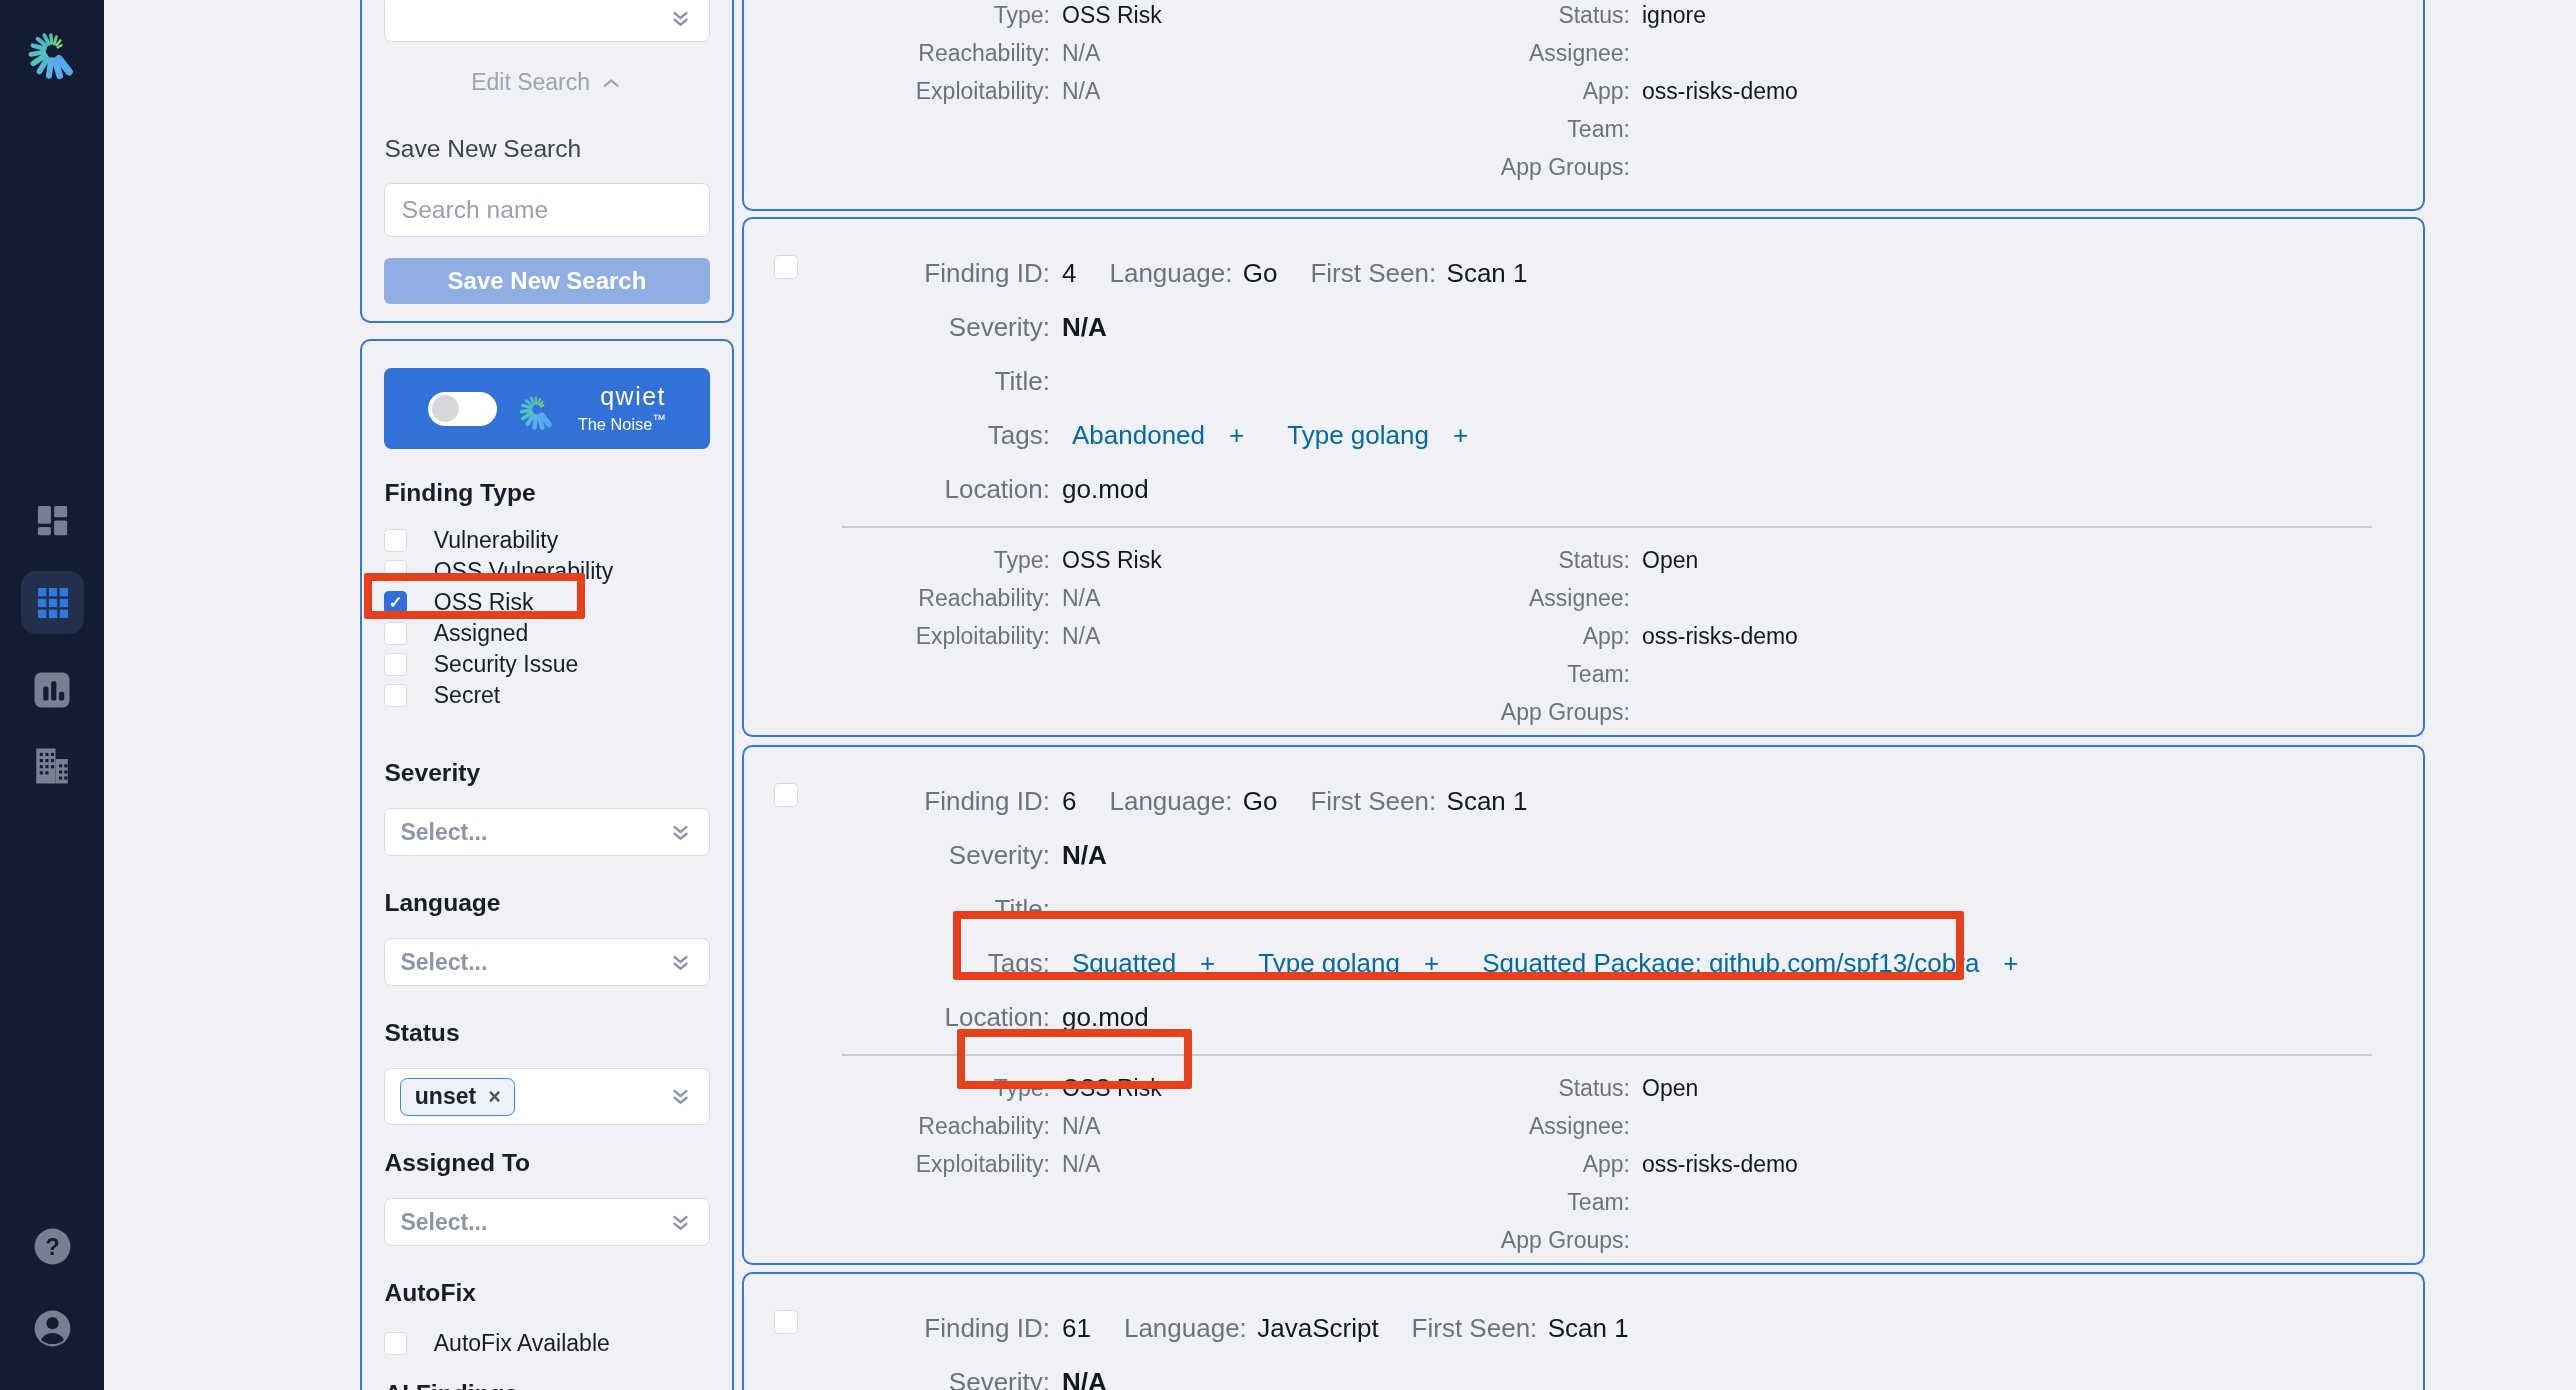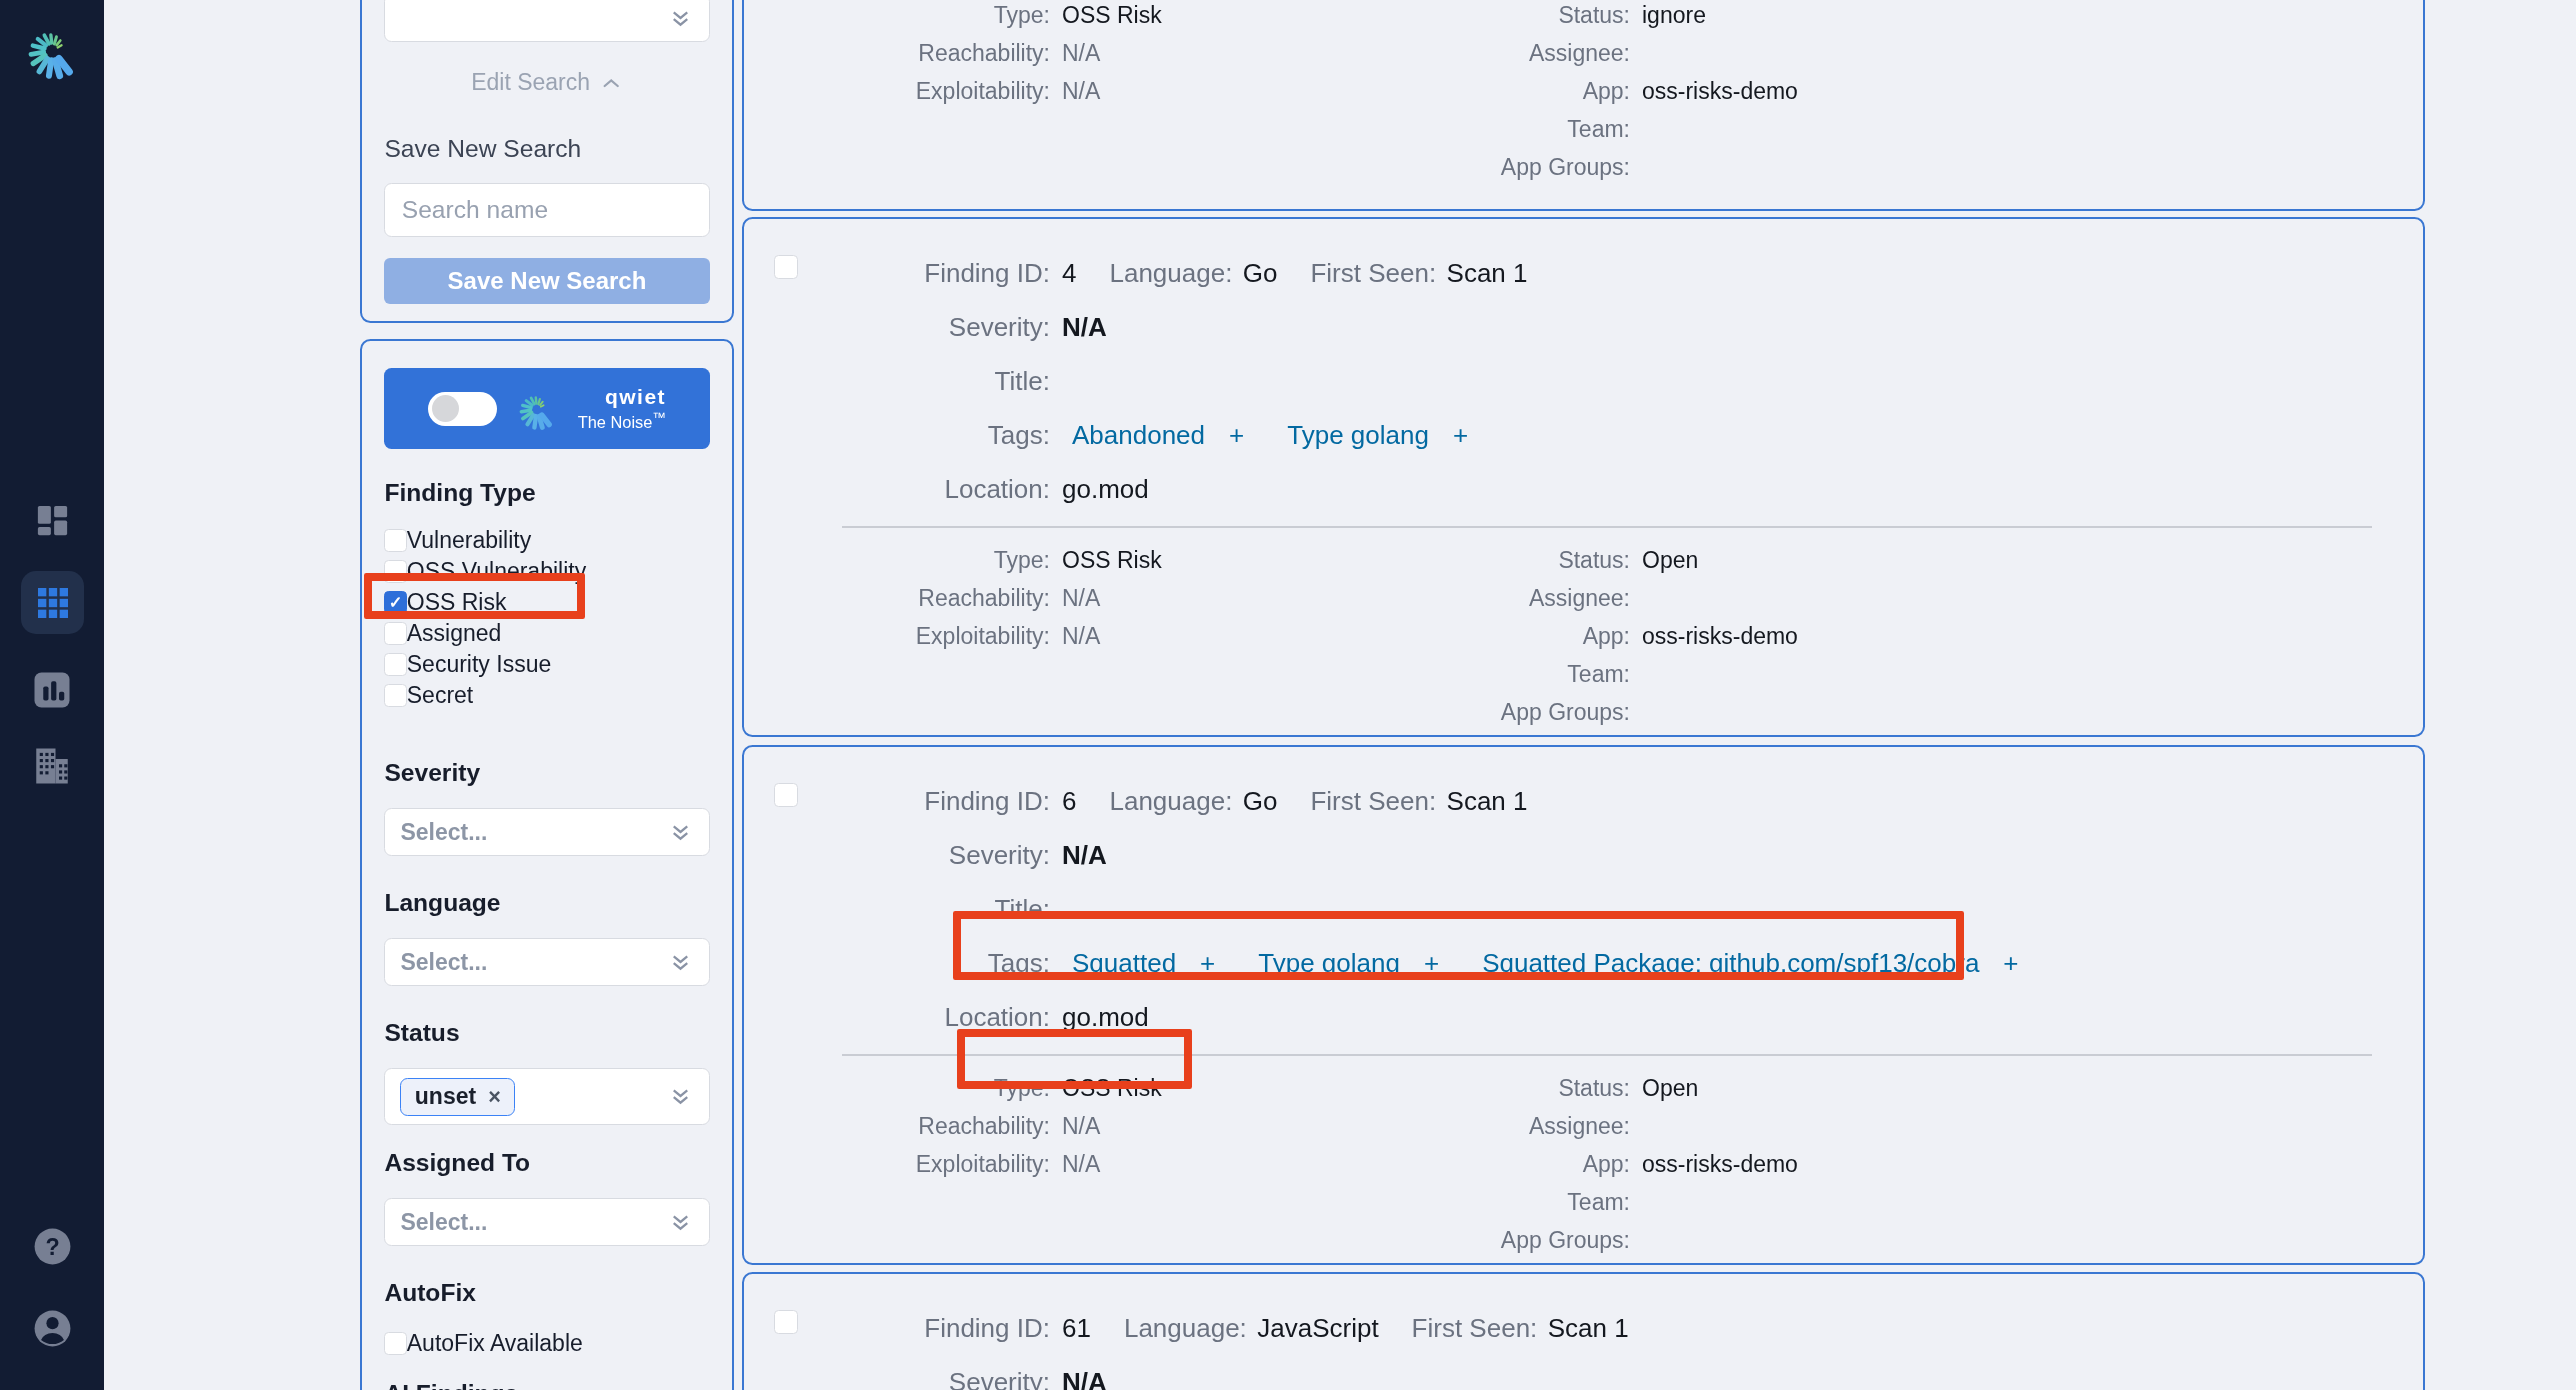--- a/index.html
+++ b/index.html
@@ -30,29 +30,29 @@
                 border-radius:7.5px;padding:0 16.4px;font-size:24.6px;color:#0f766e;}
   .search-input::placeholder{color:#98a1b0;}
   .save-btn{margin-top:21px;width:100%;height:46px;background:#8fafe3;color:#fff;border:none;
             border-radius:6px;font-size:24px;font-weight:700;font-family:"Liberation Sans",sans-serif;}
 
   .qwiet-banner{margin-top:27px;height:81px;background:#3272d8;border-radius:7.5px;
                 display:flex;align-items:center;justify-content:center;gap:19.4px;}
   .toggle{position:relative;width:69px;height:34px;background:#fff;border-radius:17px;flex:none;}
   .toggle .knob{position:absolute;left:4.5px;top:3.7px;width:27px;height:27px;border-radius:50%;background:#d6d7da;}
   .qwiet-word{display:flex;flex-direction:column;align-items:flex-end;line-height:1;color:#fff;}
-  .qwiet-word .brand{font-size:21px;font-weight:700;letter-spacing:1.5px;}
+  .qwiet-word .brand{font-size:25px;font-weight:400;letter-spacing:1.5px;}
   .qwiet-word .tagline{font-size:16.4px;margin-top:4.5px;}
 
   .group-heading{font-size:24.6px;font-weight:700;color:#171d2b;}
   .h-findtype{margin-top:30px;}
   .h-sev{margin-top:48px;} .h-lang{margin-top:33px;} .h-status{margin-top:33px;}
   .h-assigned{margin-top:24px;} .h-autofix{margin-top:33px;} .h-ai{margin-top:21px;}
 
-  .check-row{display:flex;align-items:center;gap:0;height:31px;font-size:23px;color:#171d2b;}
+  .check-row{display:flex;align-items:center;gap:27px;height:31px;font-size:23px;color:#171d2b;}
   .first-row{margin-top:18px;}
   .checkbox{width:22.4px;height:22.4px;background:#fff;border:1.5px solid #d8dbe1;border-radius:4.5px;flex:none;
             display:flex;align-items:center;justify-content:center;}
   .checkbox.checked{background:#2e6fd9;border-color:#2e6fd9;color:#fff;font-size:16.4px;font-weight:700;}
   .mt28{margin-top:21px;}
   .status-select{height:57px;}
   .chip{display:inline-flex;align-items:center;gap:12px;border:1.5px solid #3b82f6;background:#edf1fa;
         border-radius:7.5px;padding:4.5px 13.4px;font-size:23px;color:#1a202c;}
   .chip .x{color:#4b5563;font-size:21.6px;}
 

